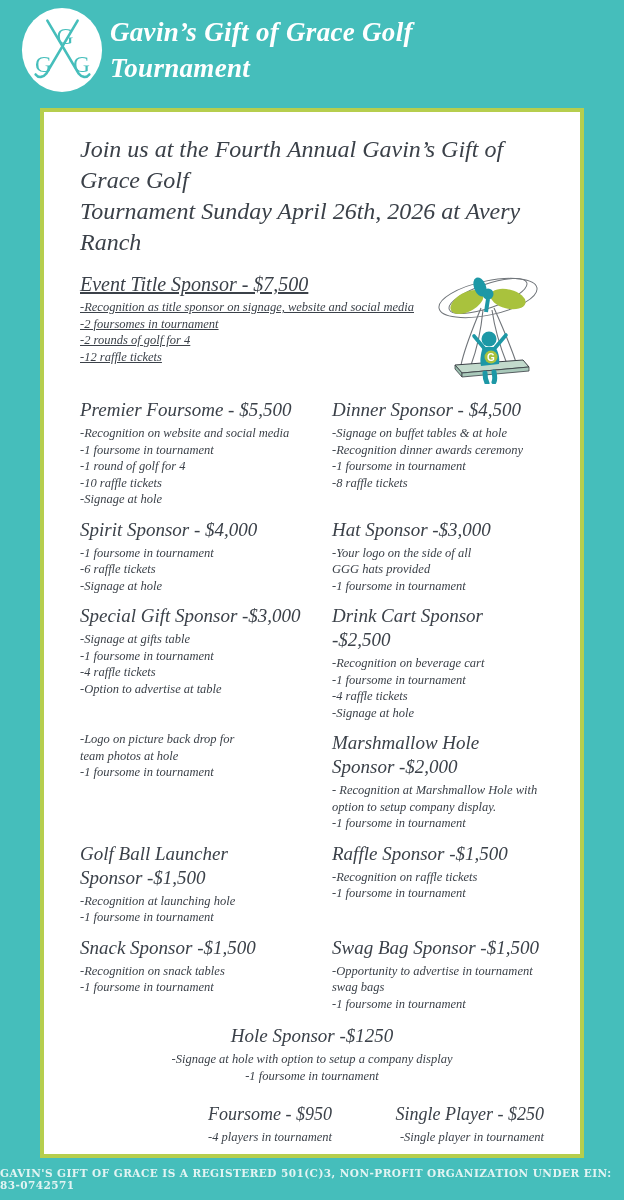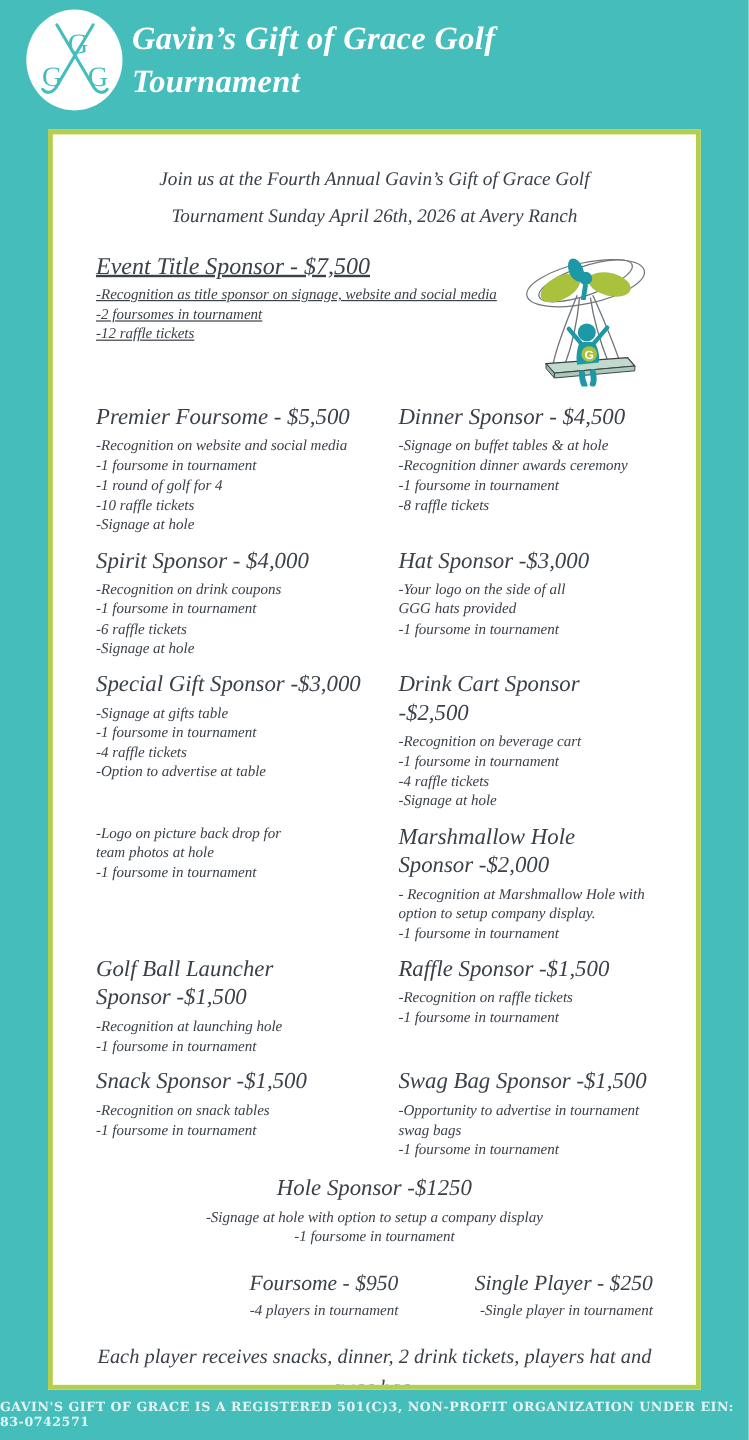--- a/index.html
+++ b/index.html
@@ -26,21 +26,21 @@
   .banner-title{
     margin-left:6px;color:#fff;font-weight:bold;
     font-size:27px;line-height:36px;letter-spacing:.3px;
   }
   
   .card{
     flex:none;margin:8px 40px 0;height:1050px;
     background:#fff;border:4px solid var(--lime);
     padding:16px 36px 0;overflow:hidden;
   }
-  .intro{text-align:center;font-size:16px;line-height:31px;margin-top:6px;font-style:italic;}
+  .intro{text-align:left;font-size:24px;line-height:31px;margin-top:6px;font-style:italic;}
   
   .featured{display:flex;margin-top:10px;text-decoration:underline;}
   .featured-left{width:350px;padding-top:4px;}
   .sponsor-title{font-size:19px;line-height:24px;margin-bottom:3px;}
   .featured-left .sponsor-title{font-size:20px;}
   .benefit{font-size:12.5px;line-height:16.5px;}
   .swing-art{width:114px;height:116px;margin-left:auto;flex:none;}
   
   .grid{display:grid;grid-template-columns:252px 1fr;row-gap:10px;margin-top:14px;}
   
@@ -85,20 +85,21 @@
       <div>Join us at the Fourth Annual Gavin’s Gift of Grace Golf</div>
       <div>Tournament Sunday April 26th, 2026 at Avery Ranch</div>
     </div>
 
     <div class="featured">
       <div class="featured-left">
         <div class="sponsor-title">Event Title Sponsor - $7,500</div>
         <div>
             <div class="benefit">-Recognition as title sponsor on signage, website and social media</div>
             <div class="benefit">-2 foursomes in tournament</div>
+            <div class="benefit">-2 rounds of golf for 4</div>
             <div class="benefit">-12 raffle tickets</div>
           </div>
       </div>
       <svg class="swing-art" viewBox="0 0 114 116" aria-hidden="true">
         <g stroke="#70757a" fill="none" stroke-width="1">
           <ellipse cx="58" cy="30" rx="50" ry="17" transform="rotate(-12 58 30)"></ellipse>
           <ellipse cx="58" cy="28" rx="41" ry="12" transform="rotate(-19 58 28)"></ellipse>
         </g>
         <ellipse cx="37" cy="34" rx="18" ry="9.5" fill="#A9C23D" transform="rotate(-28 37 34)"></ellipse>
         <ellipse cx="78" cy="31" rx="18" ry="9.5" fill="#A9C23D" transform="rotate(14 78 31)"></ellipse>
@@ -153,21 +154,20 @@
             <div class="benefit">-1 foursome in tournament</div>
             <div class="benefit">-8 raffle tickets</div>
           </div>
   </div>
 
   <div class="sponsor">
     <div class="sponsor-title">
             <div>Spirit Sponsor - $4,000</div>
           </div>
     <div class="sponsor-benefits">
-            <div class="benefit">-Recognition on drink coupons</div>
             <div class="benefit">-1 foursome in tournament</div>
             <div class="benefit">-6 raffle tickets</div>
             <div class="benefit">-Signage at hole</div>
           </div>
   </div>
 
   <div class="sponsor">
     <div class="sponsor-title">
             <div>Hat Sponsor -$3,000</div>
           </div>

